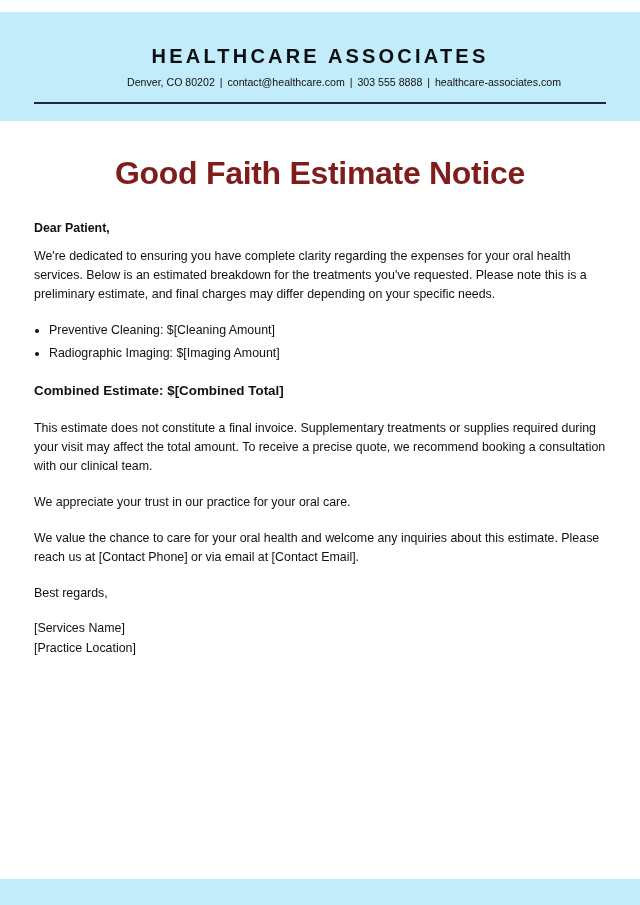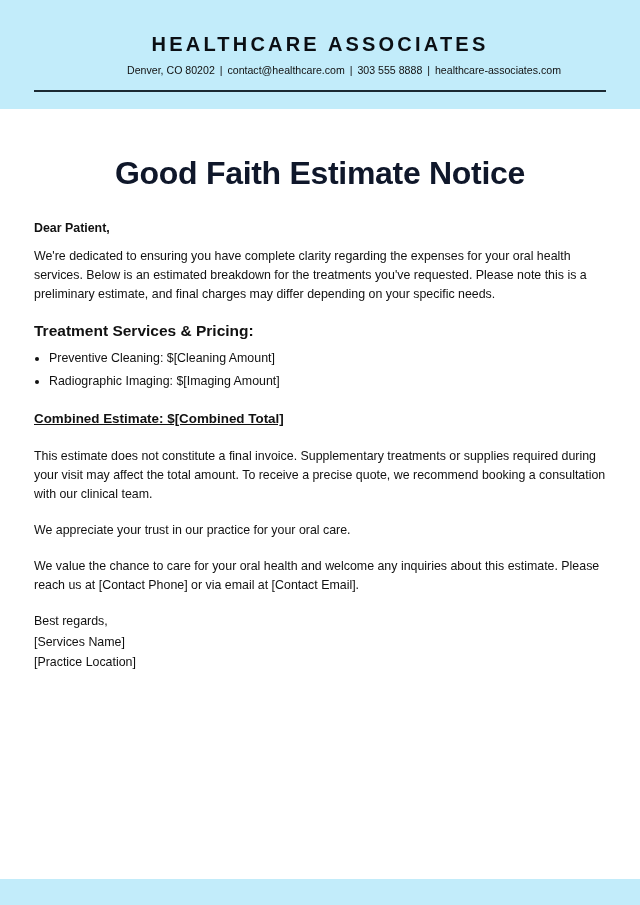--- a/index.html
+++ b/index.html
@@ -1,52 +1,52 @@
 <!DOCTYPE html>
 <html><head>
   <meta charset="utf-8">
   <style>
     * { box-sizing: border-box; margin: 0; padding: 0; }
     html, body { width: 640px; height: 905px; background: #ffffff; overflow: hidden; }
     body { font-family: "Liberation Sans", "DejaVu Sans", sans-serif; color: #111111; position: relative; }
 
     .header {
-      position: absolute; left: 0; top: 0; width: 640px; height: 109px;
+      position: absolute; left: 0; top: 12px; width: 640px; height: 109px;
       background: #c2ecfa;
     }
     .org-name {
       position: absolute; left: 0; top: 33px; width: 640px; text-align: center;
       font-size: 20px; font-weight: bold; letter-spacing: 3.2px; color: #0b0f14;
     }
     .contact-line {
       position: absolute; left: 0; top: 64px; width: 640px; text-align: center;
       font-size: 10.6px; color: #111; margin-left: 24px;
     }
     .contact-line .sep { padding: 0 2px; }
     .header-rule {
       position: absolute; left: 34px; top: 90px; width: 572px; height: 2px;
       background: #1b2a33;
     }
 
     .title {
       position: absolute; left: 0; top: 155px; width: 640px; text-align: center;
-      font-size: 32px; font-weight: bold; color: #0f172a; letter-spacing: -0.3px;
+      font-size: 32px; font-weight: bold; color: #7f1d1d; letter-spacing: -0.3px;
     }
 
     .content { position: absolute; left: 34px; top: 219px; width: 572px; font-size: 12.4px; line-height: 19px; }
     .greeting { font-weight: bold; margin-bottom: 9px; }
     .para { margin-bottom: 17px; }
     .section-heading { font-size: 15.5px; font-weight: bold; margin-top: 4px; margin-bottom: 8px; line-height: 20px; }
     .services { list-style: none; margin-bottom: 14px; }
     .services li { position: relative; padding-left: 15px; height: 23px; line-height: 19px; }
     .services li .bullet {
       position: absolute; left: 1px; top: 8px; width: 4px; height: 4px; border-radius: 50%; background: #111;
     }
-    .combined { font-size: 13.4px; font-weight: bold; margin-bottom: 19px; line-height: 19px; text-decoration: underline; }
-    .closing { margin-bottom: 1px; }
+    .combined { font-size: 13.4px; font-weight: bold; margin-bottom: 19px; line-height: 19px; }
+    .closing { margin-bottom: 15px; }
     .signature div { line-height: 20px; }
 
     .footer {
       position: absolute; left: 0; top: 879px; width: 640px; height: 26px;
       background: #c2ecfa;
     }
   </style>
 </head>
 <body>
 
@@ -63,21 +63,20 @@
   </div>
   <div class="header-rule"></div>
 </div>
 
 <h1 class="title">Good Faith Estimate Notice</h1>
 
 <div class="content">
   <p class="greeting">Dear Patient,</p>
   <p class="para">We're dedicated to ensuring you have complete clarity regarding the expenses for your oral health services. Below is an estimated breakdown for the treatments you've requested. Please note this is a preliminary estimate, and final charges may differ depending on your specific needs.</p>
 
-  <h2 class="section-heading">Treatment Services &amp; Pricing:</h2>
   <ul class="services">
     <li>
       <span class="bullet"></span>
       <span>Preventive Cleaning: $[Cleaning Amount]</span>
     </li>
     <li>
       <span class="bullet"></span>
       <span>Radiographic Imaging: $[Imaging Amount]</span>
     </li>
   </ul>

